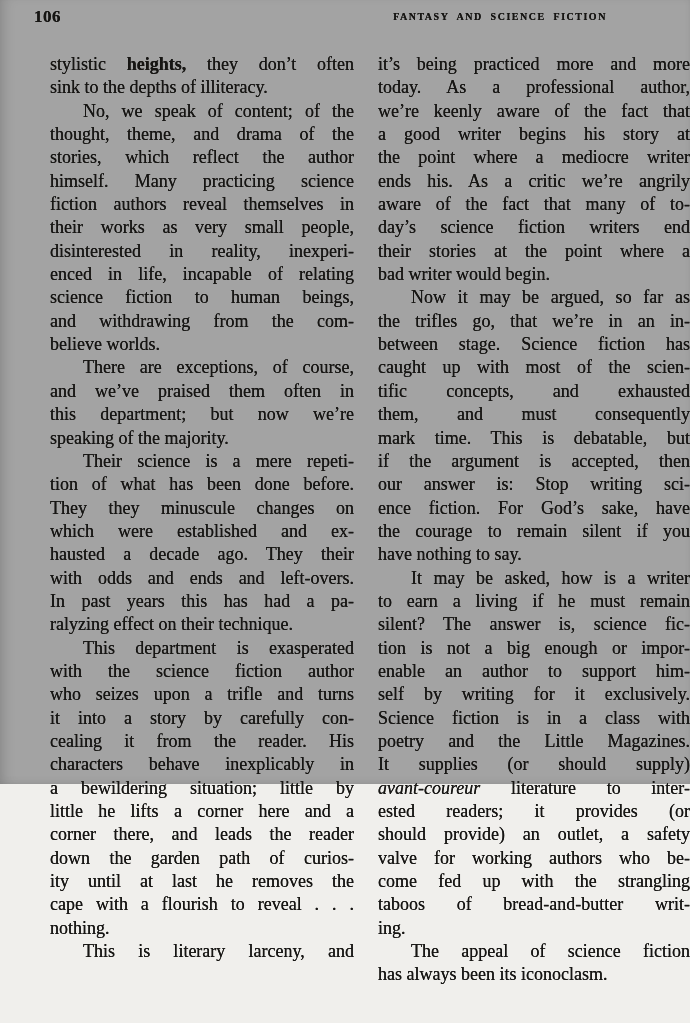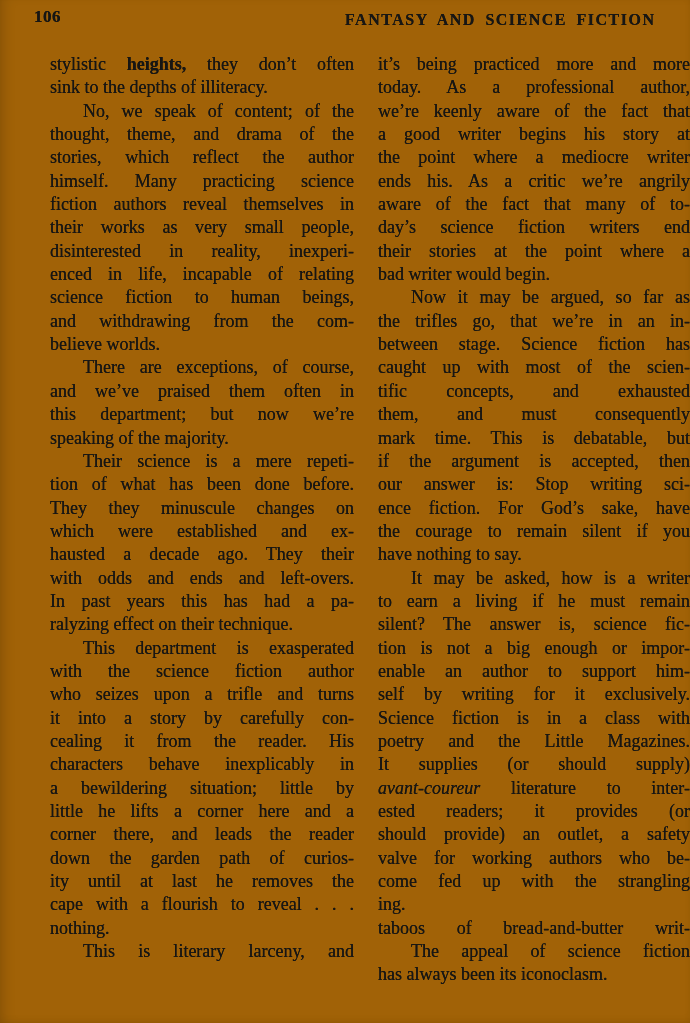--- a/index.html
+++ b/index.html
@@ -8,42 +8,42 @@
     width: 690px;
     height: 1023px;
     overflow: hidden;
     background: #f0efec;
     font-family: "Liberation Serif", serif;
     color: #171614;
   }
   .page {
     position: relative;
     width: 690px;
-    height: 1023px;
-    background: #a16207;
+    height: 784px;
+    background: #a3a3a3;
     box-shadow: inset 10px 0 14px -8px rgba(0,0,0,0.18),
                 inset -4px 0 10px -7px rgba(0,0,0,0.10),
                 inset 0 -6px 12px -8px rgba(0,0,0,0.12);
   }
   .folio {
     position: absolute;
     left: 34px;
     top: 7px;
     font-size: 17px;
     font-weight: bold;
     letter-spacing: 0.5px;
     text-shadow: 0 0 0.6px currentColor;
   }
   .running-head {
     position: absolute;
     left: 345px;
     top: 11px;
     width: 310px;
     text-align: center;
-    font-size: 16px;
+    font-size: 10px;
     font-weight: bold;
     letter-spacing: 1.5px;
     word-spacing: 4px;
     text-shadow: 0 0 0.5px currentColor;
     white-space: nowrap;
   }
   .column {
     position: absolute;
     top: 53px;
     font-size: 18px;
@@ -142,18 +142,18 @@
       <div class="line"><span>enable an author to support him-</span></div>
       <div class="line"><span>self by writing for it exclusively.</span></div>
       <div class="line"><span>Science fiction is in a class with</span></div>
       <div class="line"><span>poetry and the Little Magazines.</span></div>
       <div class="line"><span>It supplies (or should supply)</span></div>
       <div class="line"><span class="italic">avant-coureur</span><span> literature to inter-</span></div>
       <div class="line"><span>ested readers; it provides (or</span></div>
       <div class="line"><span>should provide) an outlet, a safety</span></div>
       <div class="line"><span>valve for working authors who be-</span></div>
       <div class="line"><span>come fed up with the strangling</span></div>
+      <div class="line"><span>taboos of bread-and-butter writ-</span></div>
       <div class="line end"><span>ing.</span></div>
-      <div class="line"><span>taboos of bread-and-butter writ-</span></div>
       <div class="line indent"><span>The appeal of science fiction</span></div>
       <div class="line end"><span>has always been its iconoclasm.</span></div>
     </div>
 </div>
 
 </body></html>

